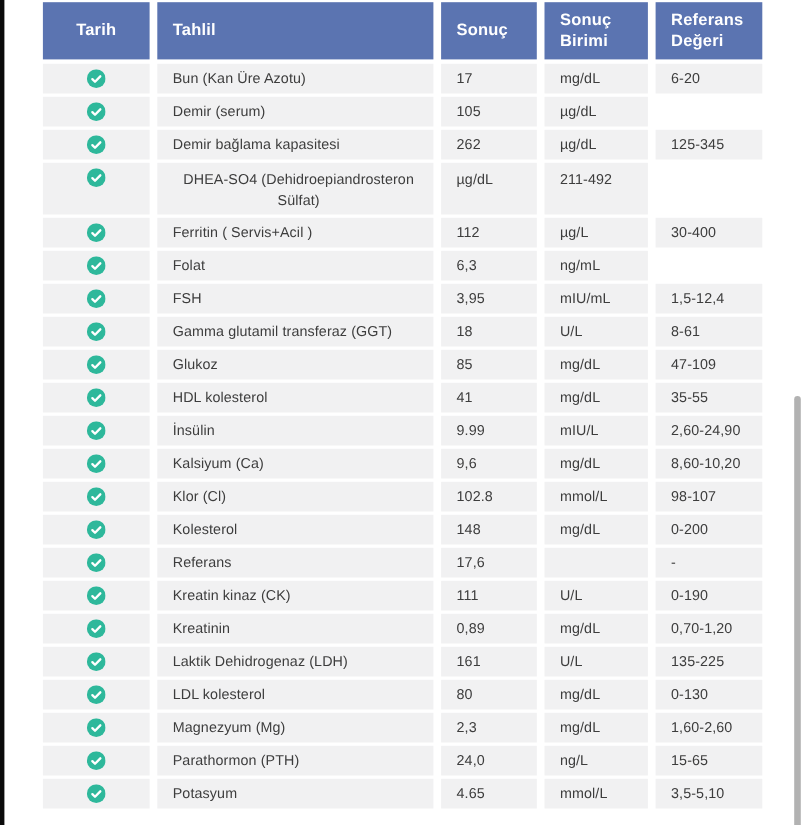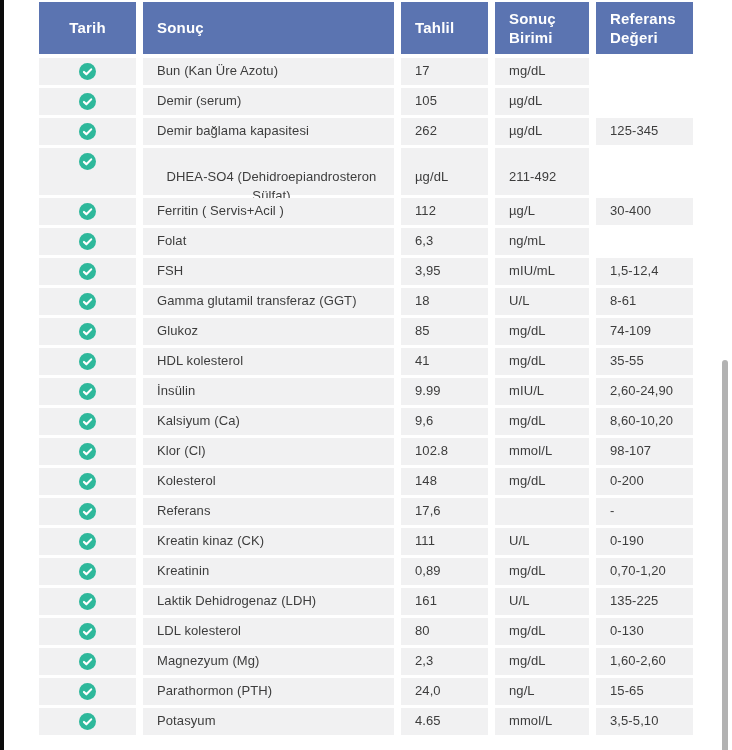--- a/index.html
+++ b/index.html
@@ -30,55 +30,56 @@
   .row { margin-bottom:3px;text-align:center; }
   .row .cell {
     background:#f1f1f2; height:27px;
     display:flex; align-items:center;
     font-size:13px; color:#3d3d3d; letter-spacing:0.1px; line-height:1.45;
   }
   .row .c-date { justify-content:center; }
   .row .c-test, .row .c-result, .row .c-unit, .row .c-ref {
     padding-left:14px; padding-right:8px;
   }
-  .row.tall .cell { height:47px; align-items:flex-start; padding-top:20px; }
+  .row.tall .cell { height:47px; align-items:flex-start; padding-top:6px; }
   .row.tall .c-date { padding-top:5px; }
   .check-badge { width:17px; height:17px; display:block; }
   .scrollbar-thumb {
     position:absolute; left:722px; top:360px; width:6px; height:390px;
     background:#b2b2b2; border-radius:3px 3px 0 0;
   }
 </style>
 </head>
 <body>
 
 <div class="page">
   <div class="left-edge-bar"></div>
 
   <div class="results-table">
 
     <div class="grid-row header-row">
       <div class="cell c-date">Tarih</div>
+      <div class="cell c-test">Tahlil</div>
       <div class="cell c-result">Sonuç</div>
-      <div class="cell c-test">Tahlil</div>
       <div class="cell c-unit">Sonuç Birimi</div>
       <div class="cell c-ref">Referans Değeri</div>
     </div>
 
     <div id="table-body">
   <div class="grid-row row">
     <div class="cell c-date">
       <svg class="check-badge" viewBox="0 0 24 24" aria-hidden="true">
         <circle cx="12" cy="12" r="12" fill="#2eb89b"></circle>
         <path d="M7 12.6l3.4 3.4L17.2 9" fill="none" stroke="#ffffff" stroke-width="3" stroke-linecap="round" stroke-linejoin="round"></path>
       </svg>
     </div>
     <div class="cell c-test">Bun (Kan Üre Azotu)</div>
     <div class="cell c-result">17</div>
     <div class="cell c-unit">mg/dL</div>
+    <div class="cell c-ref">6-20</div>
   </div>
 
   <div class="grid-row row">
     <div class="cell c-date">
       <svg class="check-badge" viewBox="0 0 24 24" aria-hidden="true">
         <circle cx="12" cy="12" r="12" fill="#2eb89b"></circle>
         <path d="M7 12.6l3.4 3.4L17.2 9" fill="none" stroke="#ffffff" stroke-width="3" stroke-linecap="round" stroke-linejoin="round"></path>
       </svg>
     </div>
     <div class="cell c-test">Demir (serum)</div>
@@ -165,21 +166,21 @@
   <div class="grid-row row">
     <div class="cell c-date">
       <svg class="check-badge" viewBox="0 0 24 24" aria-hidden="true">
         <circle cx="12" cy="12" r="12" fill="#2eb89b"></circle>
         <path d="M7 12.6l3.4 3.4L17.2 9" fill="none" stroke="#ffffff" stroke-width="3" stroke-linecap="round" stroke-linejoin="round"></path>
       </svg>
     </div>
     <div class="cell c-test">Glukoz</div>
     <div class="cell c-result">85</div>
     <div class="cell c-unit">mg/dL</div>
-    <div class="cell c-ref">74-109</div>
+    <div class="cell c-ref">47-109</div>
   </div>
 
   <div class="grid-row row">
     <div class="cell c-date">
       <svg class="check-badge" viewBox="0 0 24 24" aria-hidden="true">
         <circle cx="12" cy="12" r="12" fill="#2eb89b"></circle>
         <path d="M7 12.6l3.4 3.4L17.2 9" fill="none" stroke="#ffffff" stroke-width="3" stroke-linecap="round" stroke-linejoin="round"></path>
       </svg>
     </div>
     <div class="cell c-test">HDL kolesterol</div>

